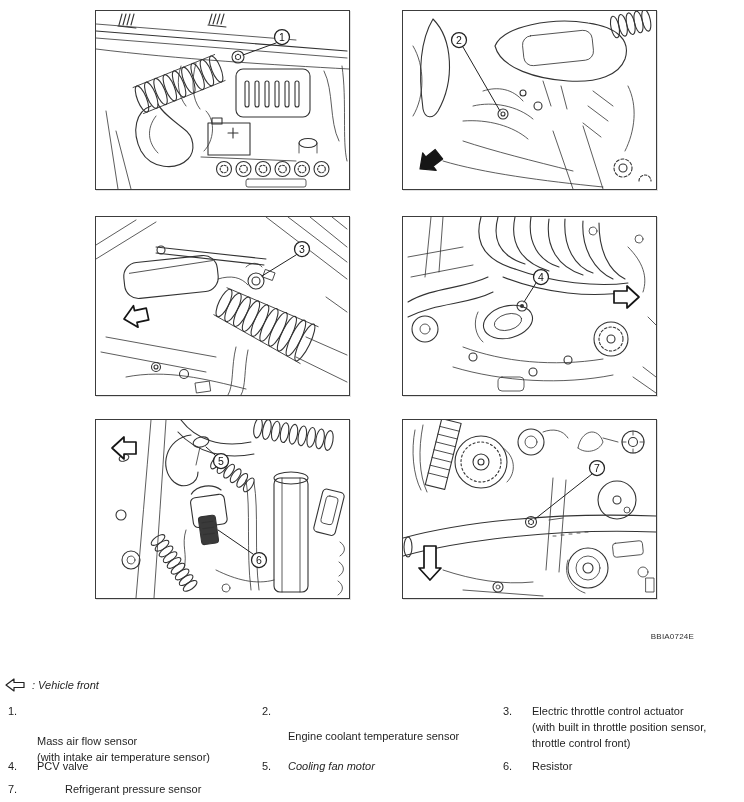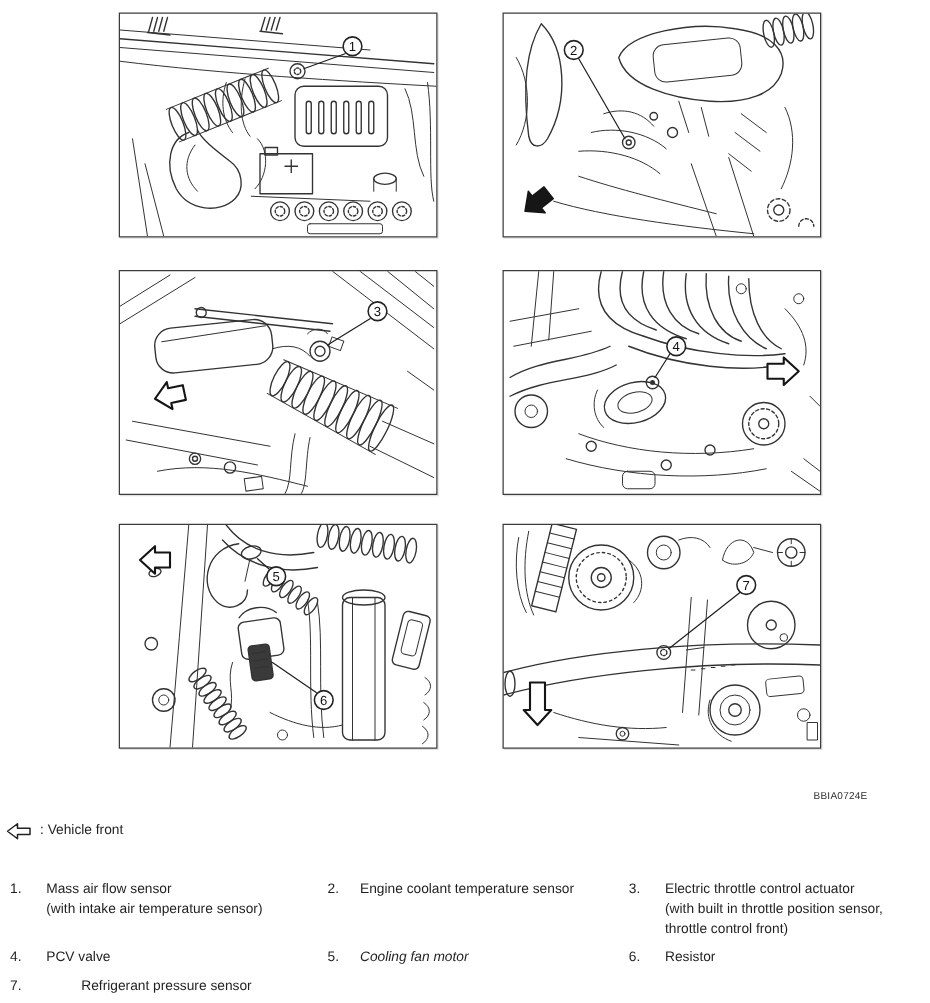--- a/index.html
+++ b/index.html
@@ -11,21 +11,21 @@
   .art path,.art circle,.art ellipse,.art rect,.art line,.art polyline,.art polygon{fill:none;stroke:#333;stroke-width:1.1;stroke-linecap:round;stroke-linejoin:round;}
   .art .thin{stroke-width:0.8;}
   .art .co{fill:#fff;stroke:#222;stroke-width:1.25;}
   .art text.cn{fill:#111;stroke:none;font:10.5px "Liberation Sans",sans-serif;text-anchor:middle;}
   .art .leader{stroke:#222;stroke-width:1;}
   .art .arrow{fill:#fff;stroke:#151515;stroke-width:1.7;}
   .art .arrow-filled{fill:#161616;stroke:#161616;stroke-width:1.2;}
   .art .darkfill{fill:#3a3a3a;stroke:#333;}
   .art .dot{fill:#333;stroke:none;}
   .figure-code{position:absolute;top:632px;left:500px;width:194px;text-align:right;font-size:8px;color:#2e2e2e;letter-spacing:0.2px;}
-  .vf-row{position:absolute;top:658px;left:4px;display:flex;gap:6px;}
+  .vf-row{position:absolute;top:678px;left:4px;display:flex;align-items:center;gap:6px;font-style:italic;}
   .vf-row .txt{font-size:11px;color:#1f1f1f;}
   .li{position:absolute;font-size:11px;line-height:16px;color:#1f1f1f;white-space:nowrap;}
 </style>
 </head>
 <body>
 
 <div class="page">
 
   <div class="panel" style="left:95px;top:10px;">
     <svg class="art" width="253" height="178" viewBox="0 0 253 178">
@@ -334,27 +334,27 @@
   <div class="figure-code">BBIA0724E</div>
 
   <div class="vf-row">
     <svg class="art" width="22" height="14" viewBox="0 0 22 14">
       <polygon points="2,7 10,1 10,4.5 20,4.5 20,9.5 10,9.5 10,13" style="fill:none;stroke:#222;stroke-width:1.2;stroke-linejoin:round;"></polygon>
     </svg>
     <span class="txt">: Vehicle front</span>
   </div>
 
   <div class="li" style="left:8px;top:703px;">1.</div>
-  <div class="li" style="left:37px;top:703px;">
+  <div class="li" style="left:37px;top:733px;">
     <div>Mass air flow sensor</div>
     <div>(with intake air temperature sensor)</div>
   </div>
 
   <div class="li" style="left:262px;top:703px;">2.</div>
-  <div class="li" style="left:288px;top:703px;text-align:center;">
+  <div class="li" style="left:288px;top:728px;text-align:center;">
     <div>Engine coolant temperature sensor</div>
   </div>
 
   <div class="li" style="left:503px;top:703px;">3.</div>
   <div class="li" style="left:532px;top:703px;">
     <div>Electric throttle control actuator</div>
     <div>(with built in throttle position sensor,</div>
     <div>throttle control front)</div>
   </div>
 

